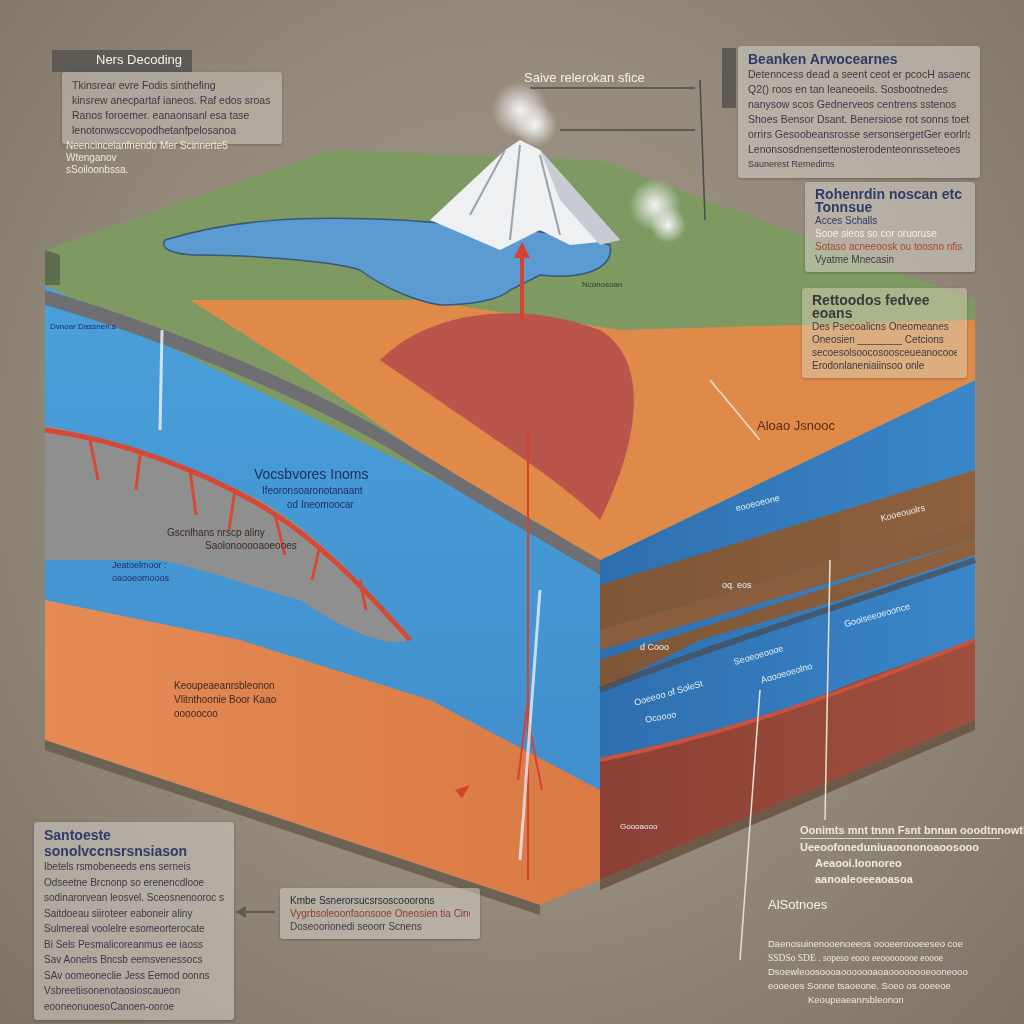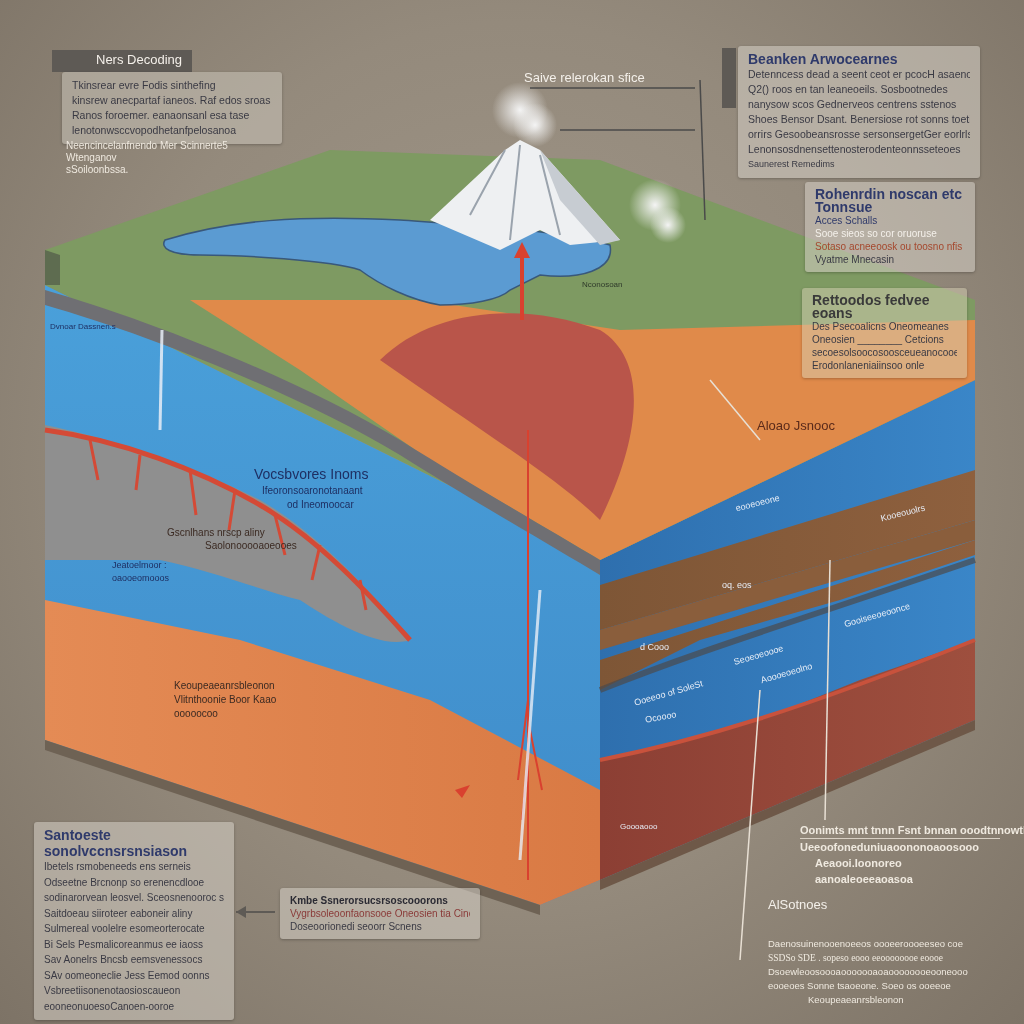--- a/index.html
+++ b/index.html
@@ -173,21 +173,21 @@
   <div class="line">Saitdoeau siiroteer eaboneir aliny</div>
   <div class="line">Sulmereal voolelre esomeorterocate</div>
   <div class="line">Bi Sels Pesmalicoreanmus ee iaoss</div>
   <div class="line">Sav Aonelrs Bncsb eemsvenessocs</div>
   <div class="line">SAv oomeoneclie Jess Eemod oonns</div>
   <div class="line">Vsbreetiisonenotaosioscaueon</div>
   <div class="line">eooneonuoesoCanoen-ooroe</div>
 </div>
 
 <div class="panel" style="left:280px;top:888px;width:180px;font-size:10px;line-height:13px;">
-  <div class="line" style="color:#2a2a33;font-weight:bold;">Kmbe Ssnerorsucsrsoscooorons</div>
+  <div class="line" style="color:#2a2a33;">Kmbe Ssnerorsucsrsoscooorons</div>
   <div class="line" style="color:#8a3a38;">Vygrbsoleoonfaonsooe Oneosien tia Cinos</div>
   <div class="line">Doseoorionedi seoorr Scnens</div>
 </div>
 
 <div class="plain" style="left:800px;top:822px;font-size:11px;line-height:16px;width:200px;font-weight:bold;">
   <div style="border-bottom:1px solid #d8d0c4;white-space:nowrap;">Oonimts mnt tnnn Fsnt bnnan ooodtnnowtheos</div>
   <div style="white-space:nowrap;">Ueeoofoneduniuaoononoaoosooo</div>
   <div style="padding-left:15px;">Aeaooi.Ioonoreo</div>
   <div style="padding-left:15px;">aanoaleoeeaoasoa</div>
 </div>

